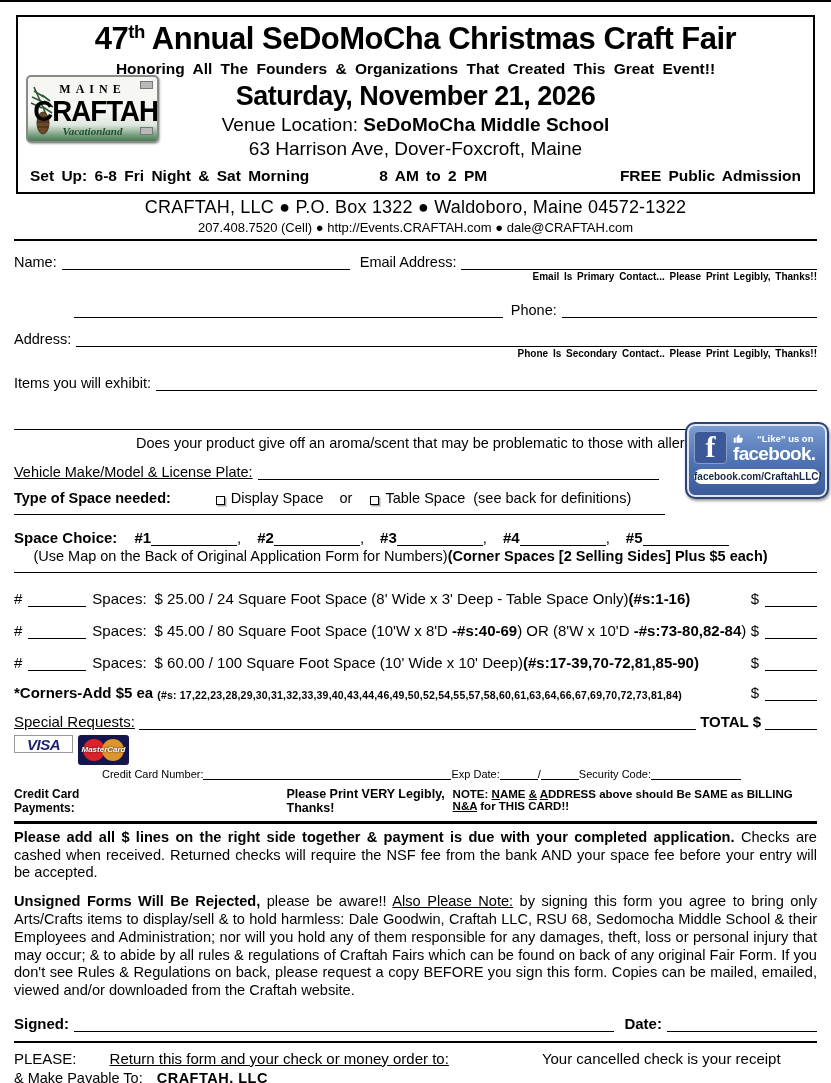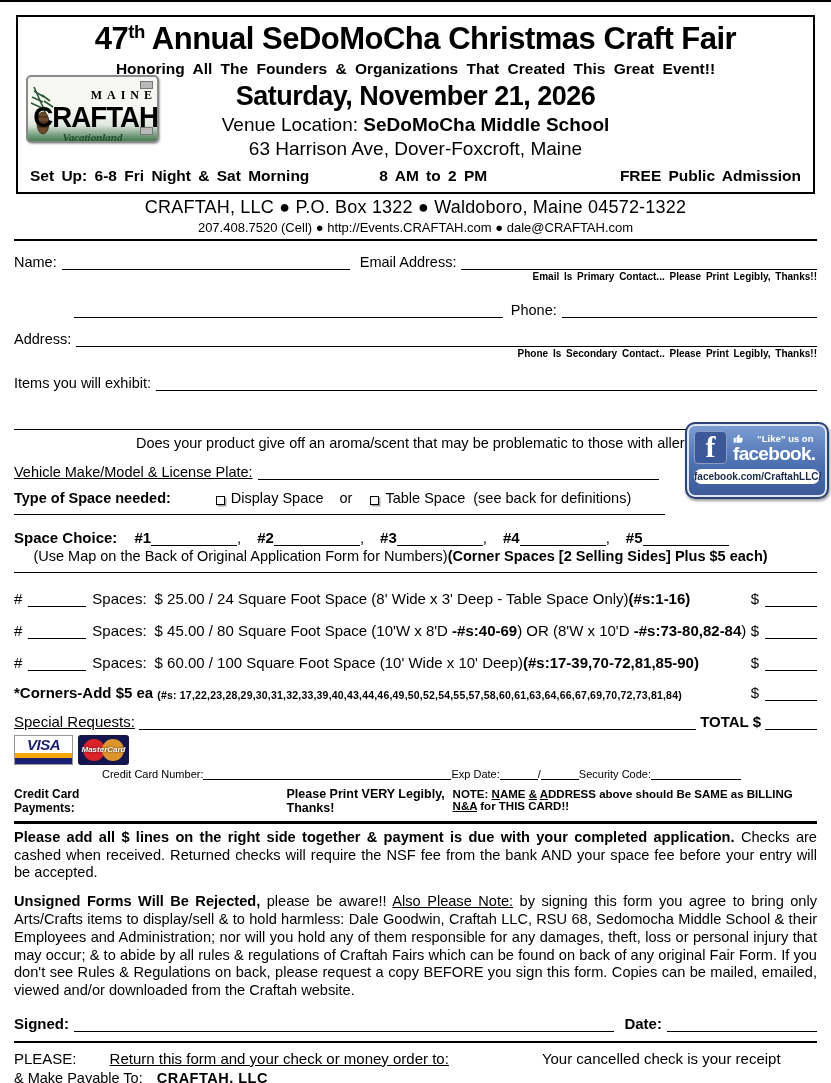--- a/index.html
+++ b/index.html
@@ -27,21 +27,21 @@
   .ss { vertical-align:super; font-size:60%; line-height:0; }
   .sb { font-weight:bold; }
   .su { text-decoration:underline; }
 
   
   .plate { position:absolute; left:8px; top:58px; width:133px; height:68px;
     background:linear-gradient(#f6f6f2 55%, #dfe7df 75%, #6f9a78 92%, #4a7a55);
     border:2px solid #8a8a8a; border-radius:5px; box-shadow:1px 1px 2px #00000055;
     overflow:hidden; text-align:center; }
   .plate-state { font-family:"Liberation Serif", serif; font-weight:bold;
-    font-size:12px; letter-spacing:5px; margin-top:11px;text-align:right; }
+    font-size:12px; letter-spacing:5px; margin-top:5px; }
   .plate-text { font-size:30px; font-weight:bold; letter-spacing:-1px;
     line-height:0.95; transform:scaleX(0.92); }
   .plate-slogan { font-family:"Liberation Serif", serif; font-style:italic;
     font-weight:bold; font-size:11px; color:#1d4d2a; margin-top:-1px; }
   .plate-branch { position:absolute; left:0; top:8px; }
   .plate-tag { position:absolute; width:13px; height:8px; background:#b9b9b9;
     border:1px solid #777; }
   .tag-tr { right:4px; top:4px; } .tag-br { right:4px; bottom:6px; }
 
   .orgline { text-align:center; font-size:18px; margin-top:3px; letter-spacing:0.2px; }
@@ -77,21 +77,21 @@
     font-size:10px; font-weight:bold; color:#1a2a4a; padding:2px 0; }
 
   
   .prow { display:flex; align-items:flex-end; font-size:15px; }
   .pdesc { flex:1; padding-left:8px; white-space:nowrap; }
   .w60 { width:58px; } .w52 { width:52px; }
   .csmall { font-size:10.5px; font-weight:bold; letter-spacing:0.2px; }
 
   
   .cards { display:flex; gap:5px; margin-top:5px; }
-  .visa { width:59px; height:30px; border:1px solid #999; display:flex; flex-direction:column; }
+  .visa { width:59px; height:18px; border:1px solid #999; display:flex; flex-direction:column; }
   .visa-mid { flex:1; display:flex; align-items:center; justify-content:center;
     font-style:italic; font-weight:bold; font-size:15px; color:#1a1f71; letter-spacing:-0.5px; }
   .visa-gold { height:6px; background:#f7a600; }
   .visa-blue { height:6px; background:#1a1f71; }
   .mc { width:51px; height:30px; background:#16164e; border-radius:3px; position:relative; overflow:hidden; }
   .mc-c { position:absolute; top:4px; width:22px; height:22px; border-radius:50%; }
   .mc-red { left:5px; background:#d9222a; }
   .mc-org { right:5px; background:#ee9f2d; opacity:0.92; }
   .mc-txt { position:absolute; top:10px; left:0; right:0; text-align:center; color:#fff;
     font-style:italic; font-weight:bold; font-size:8px; text-shadow:0 0 2px #000; }

